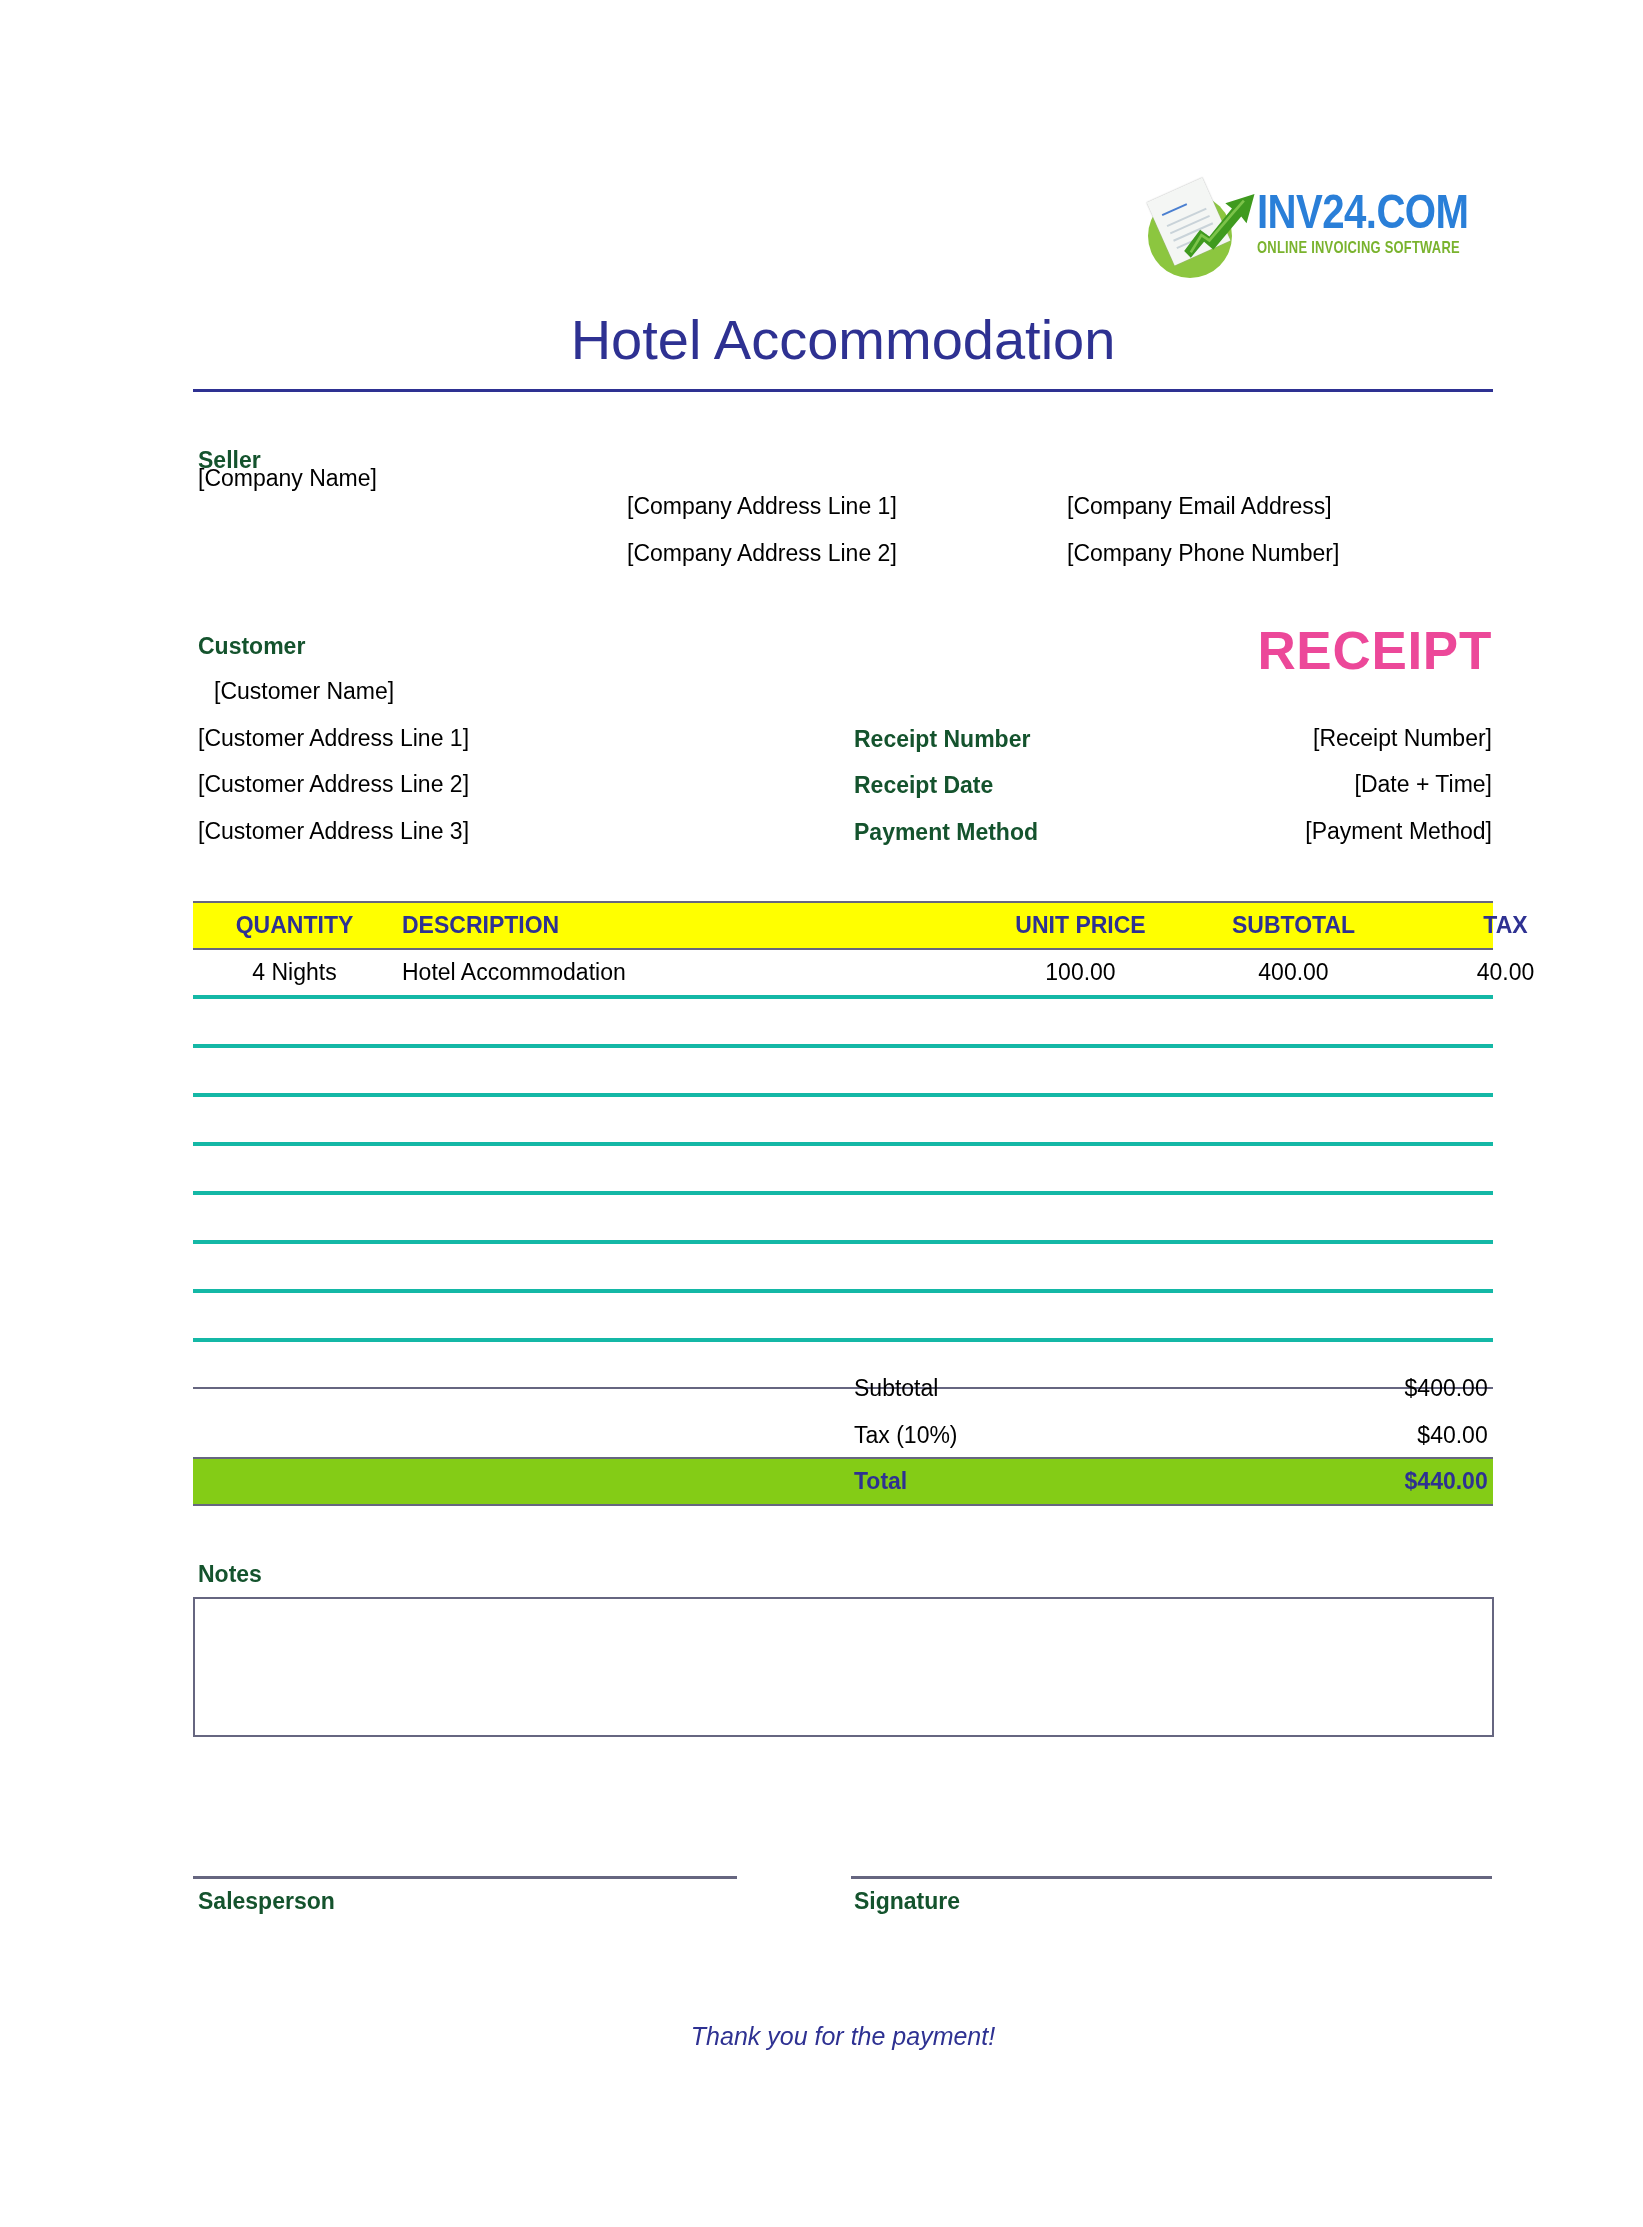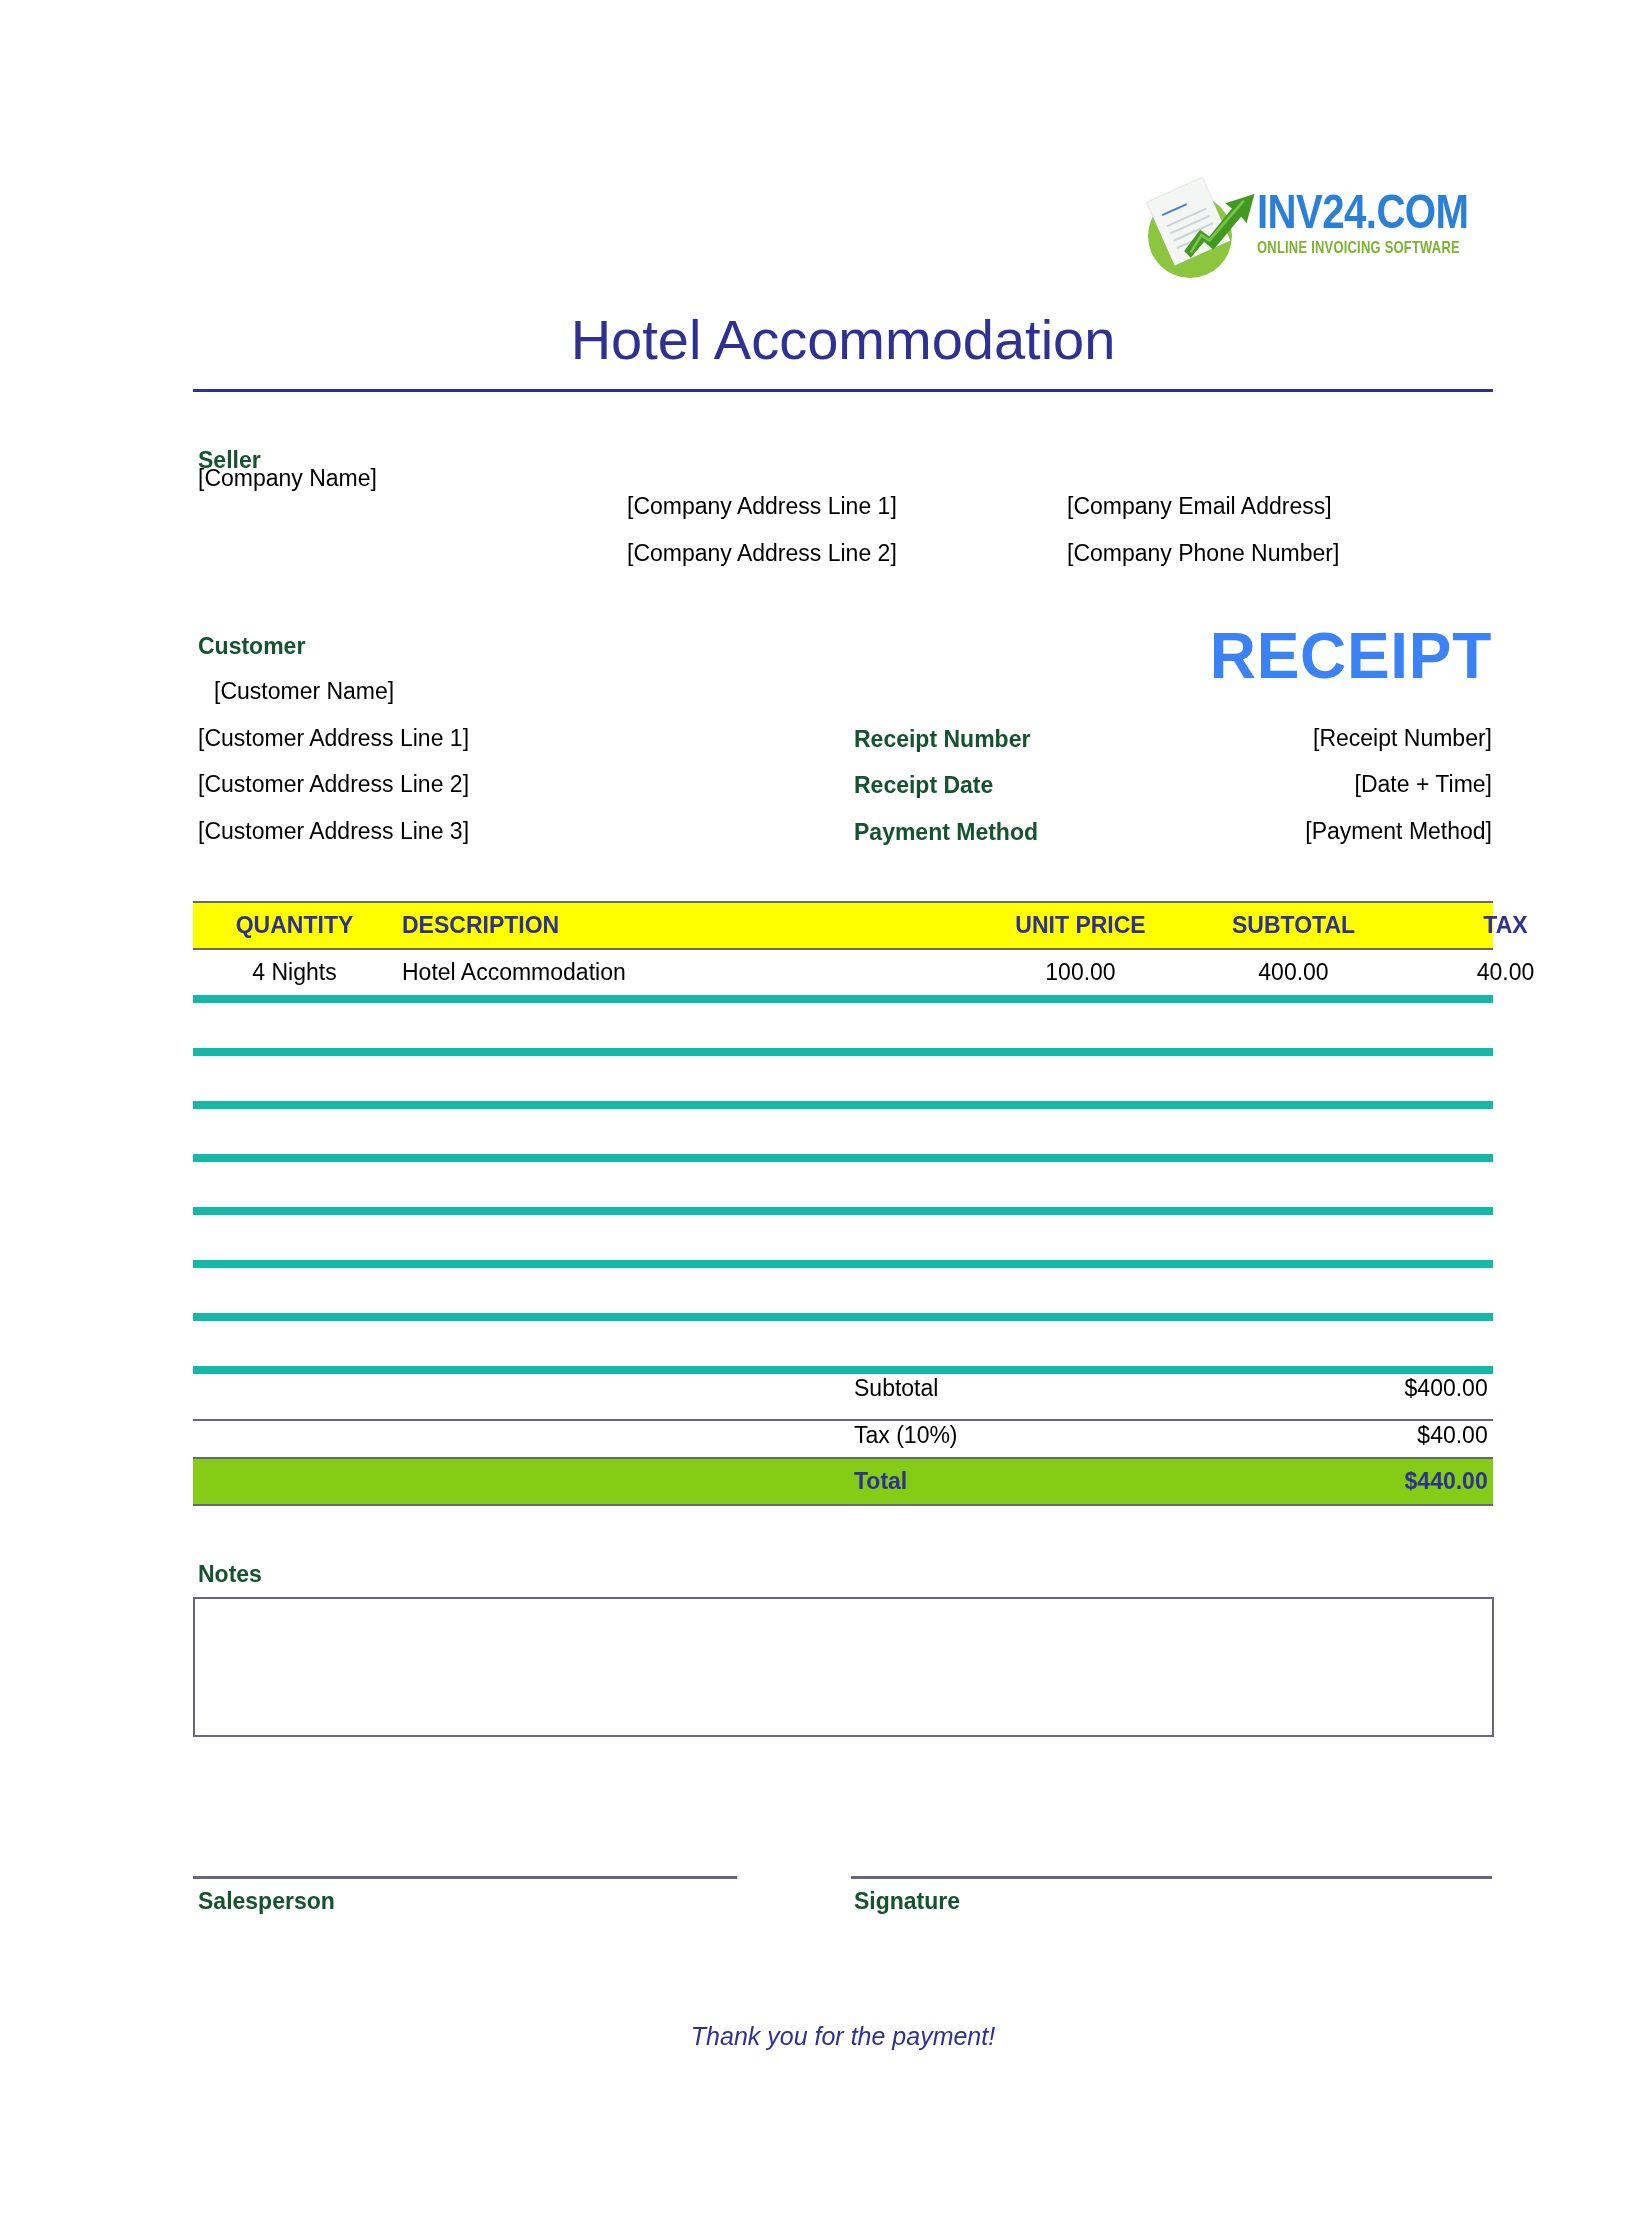--- a/index.html
+++ b/index.html
@@ -15,27 +15,27 @@
   .logo-circle { position:absolute; left:5.3px; top:20px; width:84px; height:84px; border-radius:50%; background:#8cc63f; }
   .logo-paper { position:absolute; left:14.6px; top:13.3px; width:61px; height:69px; background:#f4f6f4; transform:rotate(-24deg); box-shadow:0 0 1.3px #aaa; }
   .logo-paper i { position:absolute; left:9.3px; height:2px; background:#c9d3d9; }
   .logo-arrow { position:absolute; left:37px; top:12px; }
   .logo-main { position:absolute; left:114px; top:13.3px; font-size:49px; font-weight:bold; color:#2a7fd8; letter-spacing:-0.7px; transform:scaleX(0.82); transform-origin:left top; white-space:nowrap; line-height:1; }
   .logo-sub { position:absolute; left:114px; top:66px; font-size:16.6px; font-weight:bold; color:#7ab32e; transform:scaleX(0.78); transform-origin:left top; white-space:nowrap; line-height:1; letter-spacing:0.3px; }
 
   .title { left:193px; width:1300px; top:312px; font-size:56px; color:#2e3192; text-align:center; line-height:1; }
   .title-rule { left:193px; top:389px; width:1300px; height:2.7px; background:#2e3192; }
 
-  .receipt { right:152px; top:624px; font-size:64px; font-weight:bold; color:#3b82f6; line-height:1; letter-spacing:0.7px;text-align:center; }
+  .receipt { right:152px; top:624px; font-size:53px; font-weight:bold; color:#ec4899; line-height:1; letter-spacing:0.7px;text-align:center; }
 
   
   .table { left:193px; top:901px; width:1300px; }
   .thead { position:relative; height:45px; background:#ffff00; border-top:2.7px solid #666680; border-bottom:2px solid #666680; }
   .th { position:absolute; top:0; line-height:45px; font-size:23px; font-weight:bold; color:#2e3192; }
-  .trow { position:relative; height:45px; border-bottom:8px solid #14b8a6; }
+  .trow { position:relative; height:45px; border-bottom:4px solid #14b8a6; }
   .td { position:absolute; top:0; line-height:45px; font-size:23px; color:#000; white-space:nowrap; }
   .trow.last { border-bottom:2.7px solid #666680; }
 
   .c-qty  { left:0; width:203px; text-align:center; }
   .c-desc { left:209px; }
   .c-unit { left:821px; width:133px; text-align:center; }
   .c-sub  { left:1034px; width:133px; text-align:center; }
   .c-tax  { left:1246px; width:133px; text-align:center; }
 
   .sum-row { position:absolute; left:193px; width:1300px; height:47px; }

